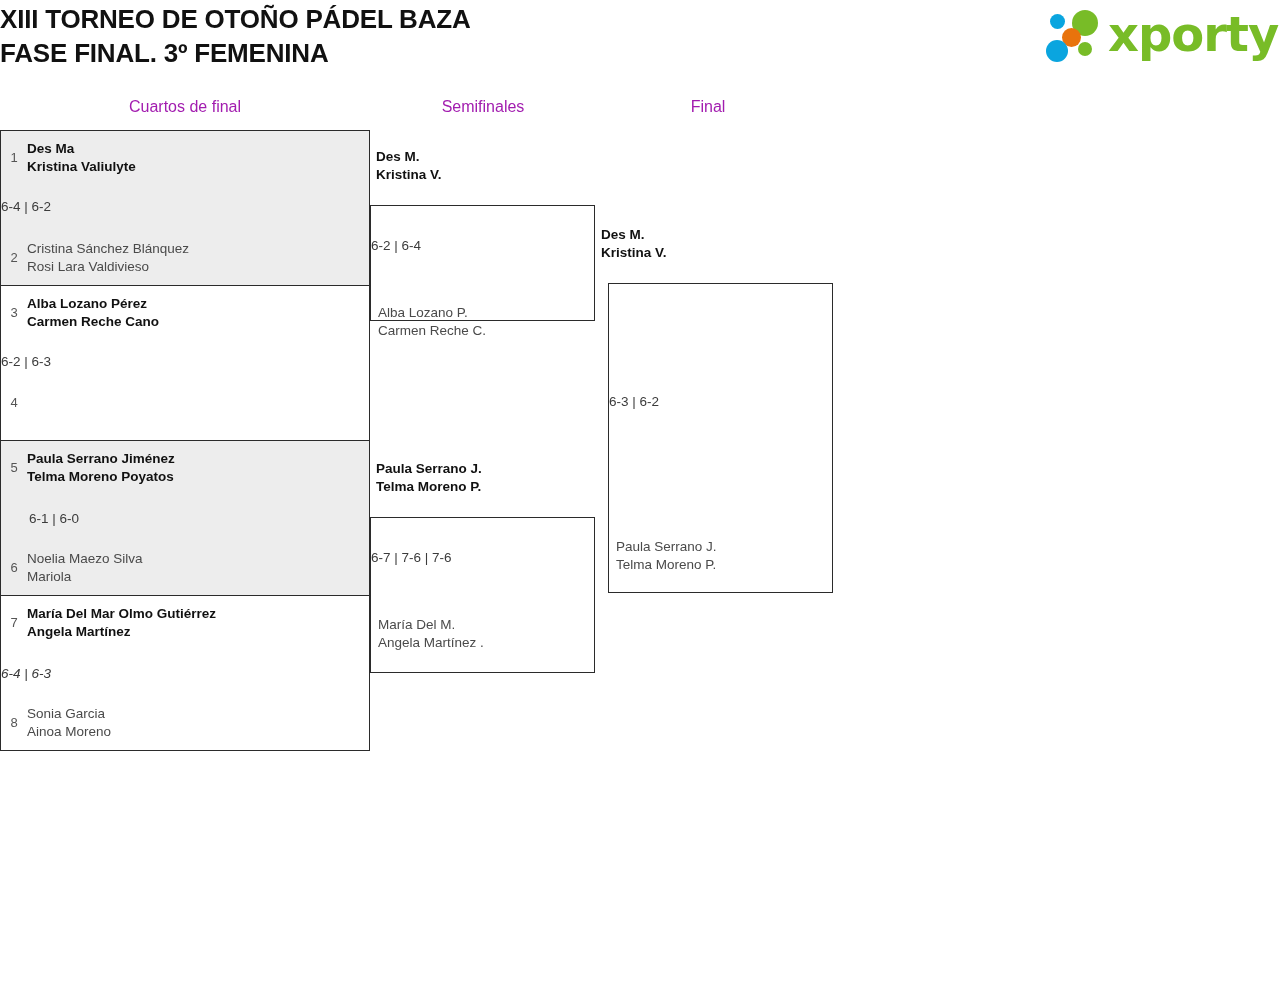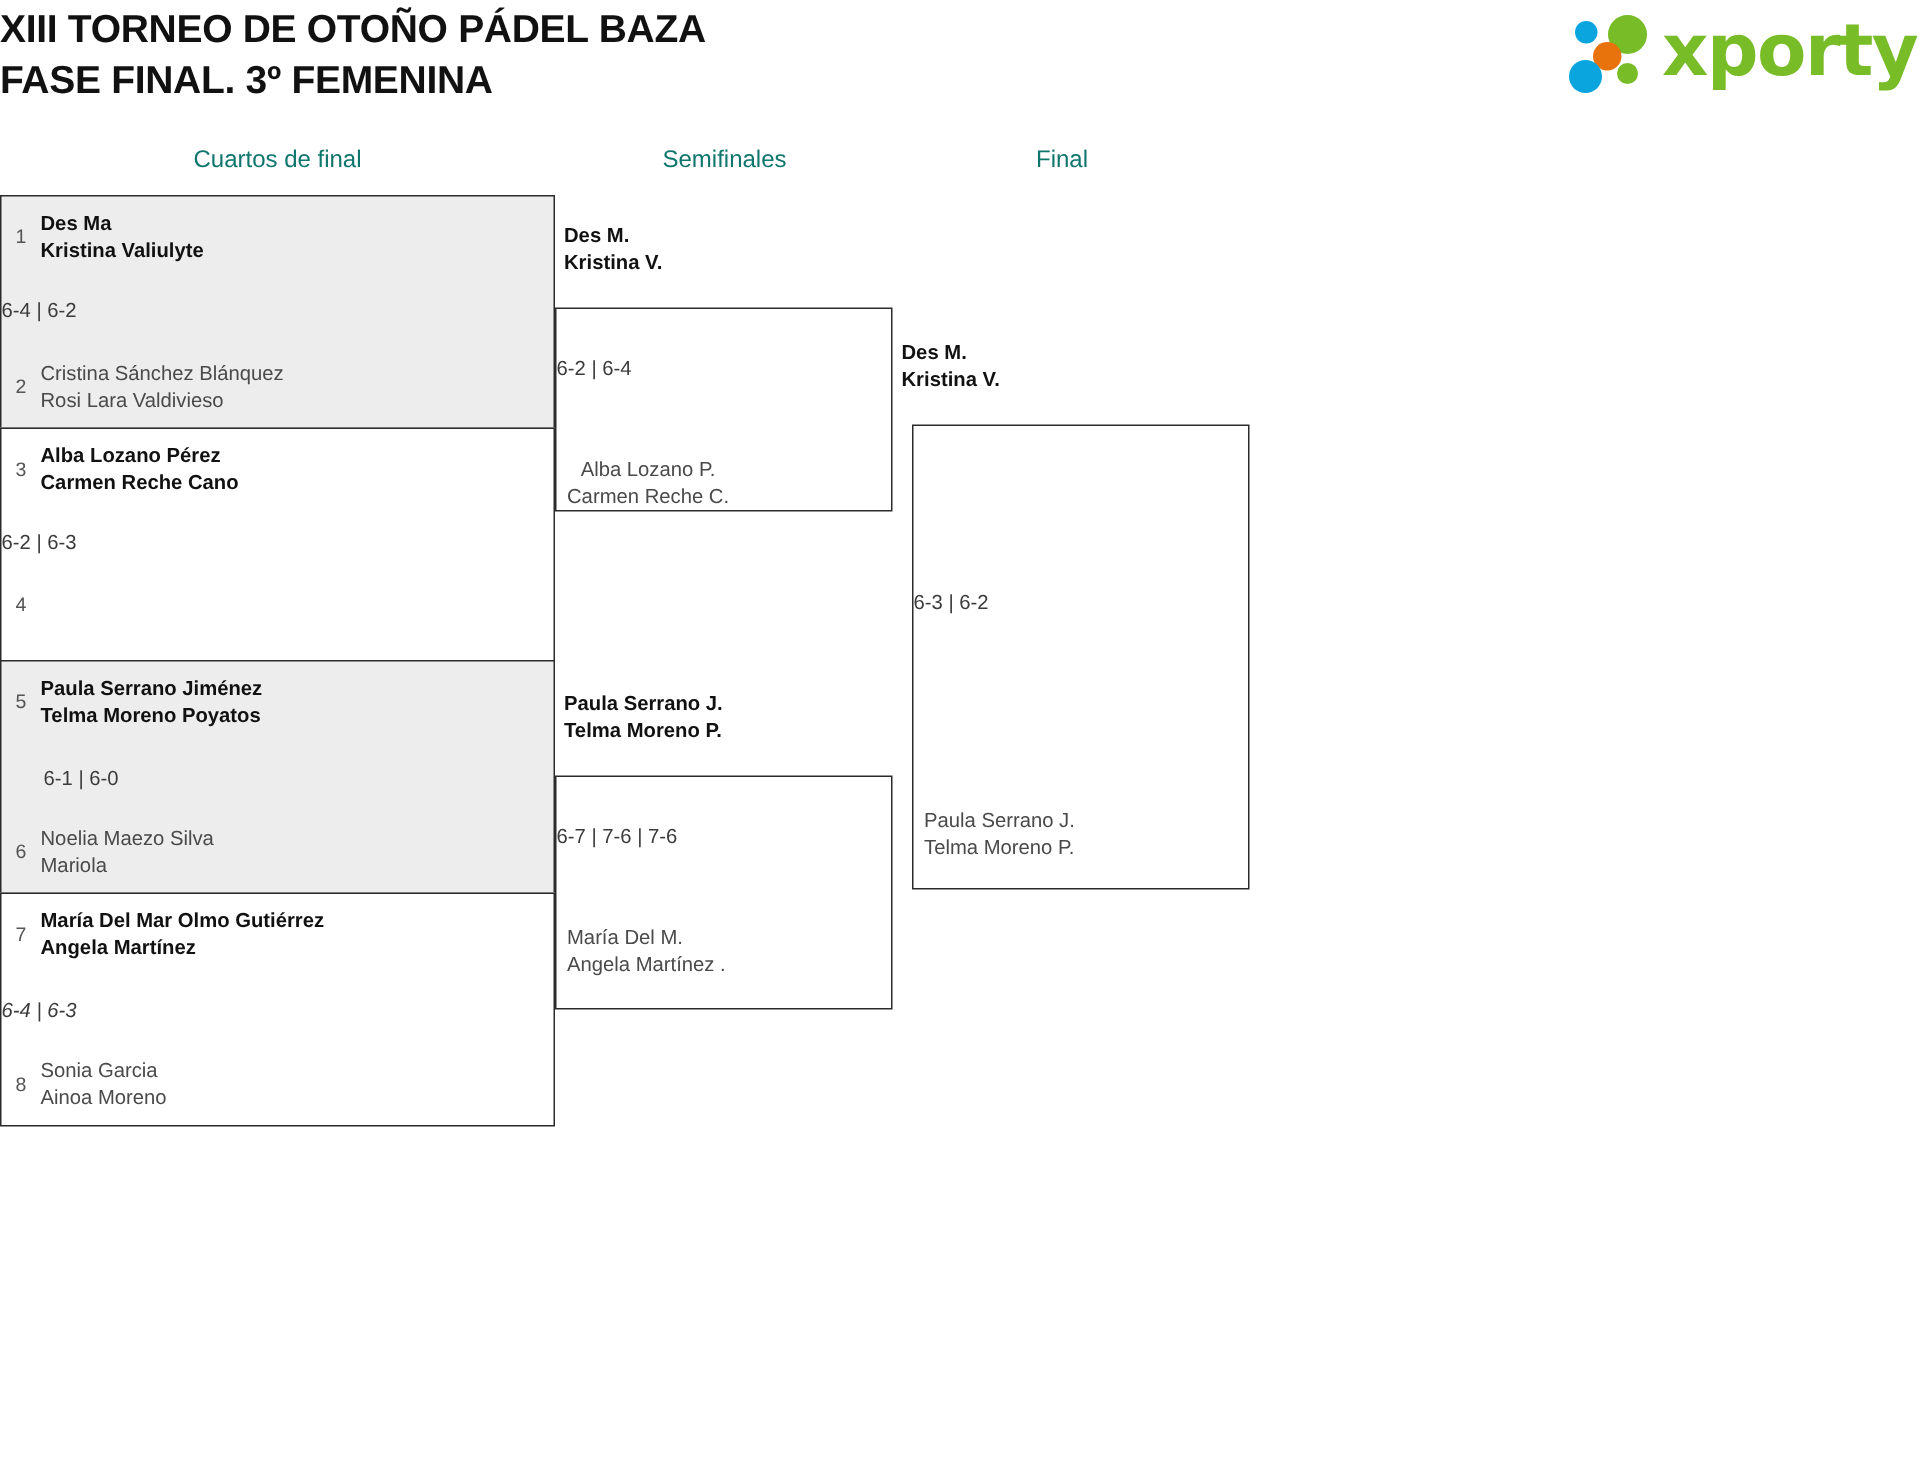--- a/index.html
+++ b/index.html
@@ -24,21 +24,21 @@
   .logo .dots { position: absolute; left: 0; top: 4px; width: 60px; height: 56px; }
   .logo .dot { position: absolute; border-radius: 50%; }
   .logo .word {
     position: absolute; left: 62px; top: -3px;
     font-size: 48px; font-weight: 700; letter-spacing: -1px;
     color: #78bc27; line-height: 62px; font-family: "DejaVu Sans", sans-serif;
   }
 
   
   .round-head {
-    position: absolute; font-size: 16px; color: #0f766e;
+    position: absolute; font-size: 16px; color: #a21caf;
     text-align: center; line-height: 20px;
   }
 
   
   .match {
     position: absolute; border: 1px solid #2b2b2b; background: #ffffff;
   }
   .match.shaded { background: #ededed; }
 
   .team { position: absolute; left: 0; width: 100%; display: flex; align-items: center; }
@@ -161,23 +161,23 @@
     </span>
   </div>
 
   <div class="team" style="left:376px; top:460px; width:210px;">
     <span class="names win">
       <span class="n">Paula Serrano J.</span>
       <span class="n">Telma Moreno P.</span>
     </span>
   </div>
 
-  <div class="match" style="left:370px; top:205px; width:225px; height:136px;">
+  <div class="match" style="left:370px; top:205px; width:225px; height:116px;">
     <div class="score" style="top:31px;">6-2 | 6-4</div>
-    <div class="team" style="top:98px; padding-left:7px;text-align:center;">
+    <div class="team" style="top:98px; padding-left:7px;">
       <span class="names">
         <span class="n">Alba Lozano P.</span>
         <span class="n">Carmen Reche C.</span>
       </span>
     </div>
   </div>
 
   <div class="match" style="left:370px; top:517px; width:225px; height:156px;">
     <div class="score" style="top:31px;">6-7 | 7-6 | 7-6</div>
     <div class="team" style="top:98px; padding-left:7px;">

